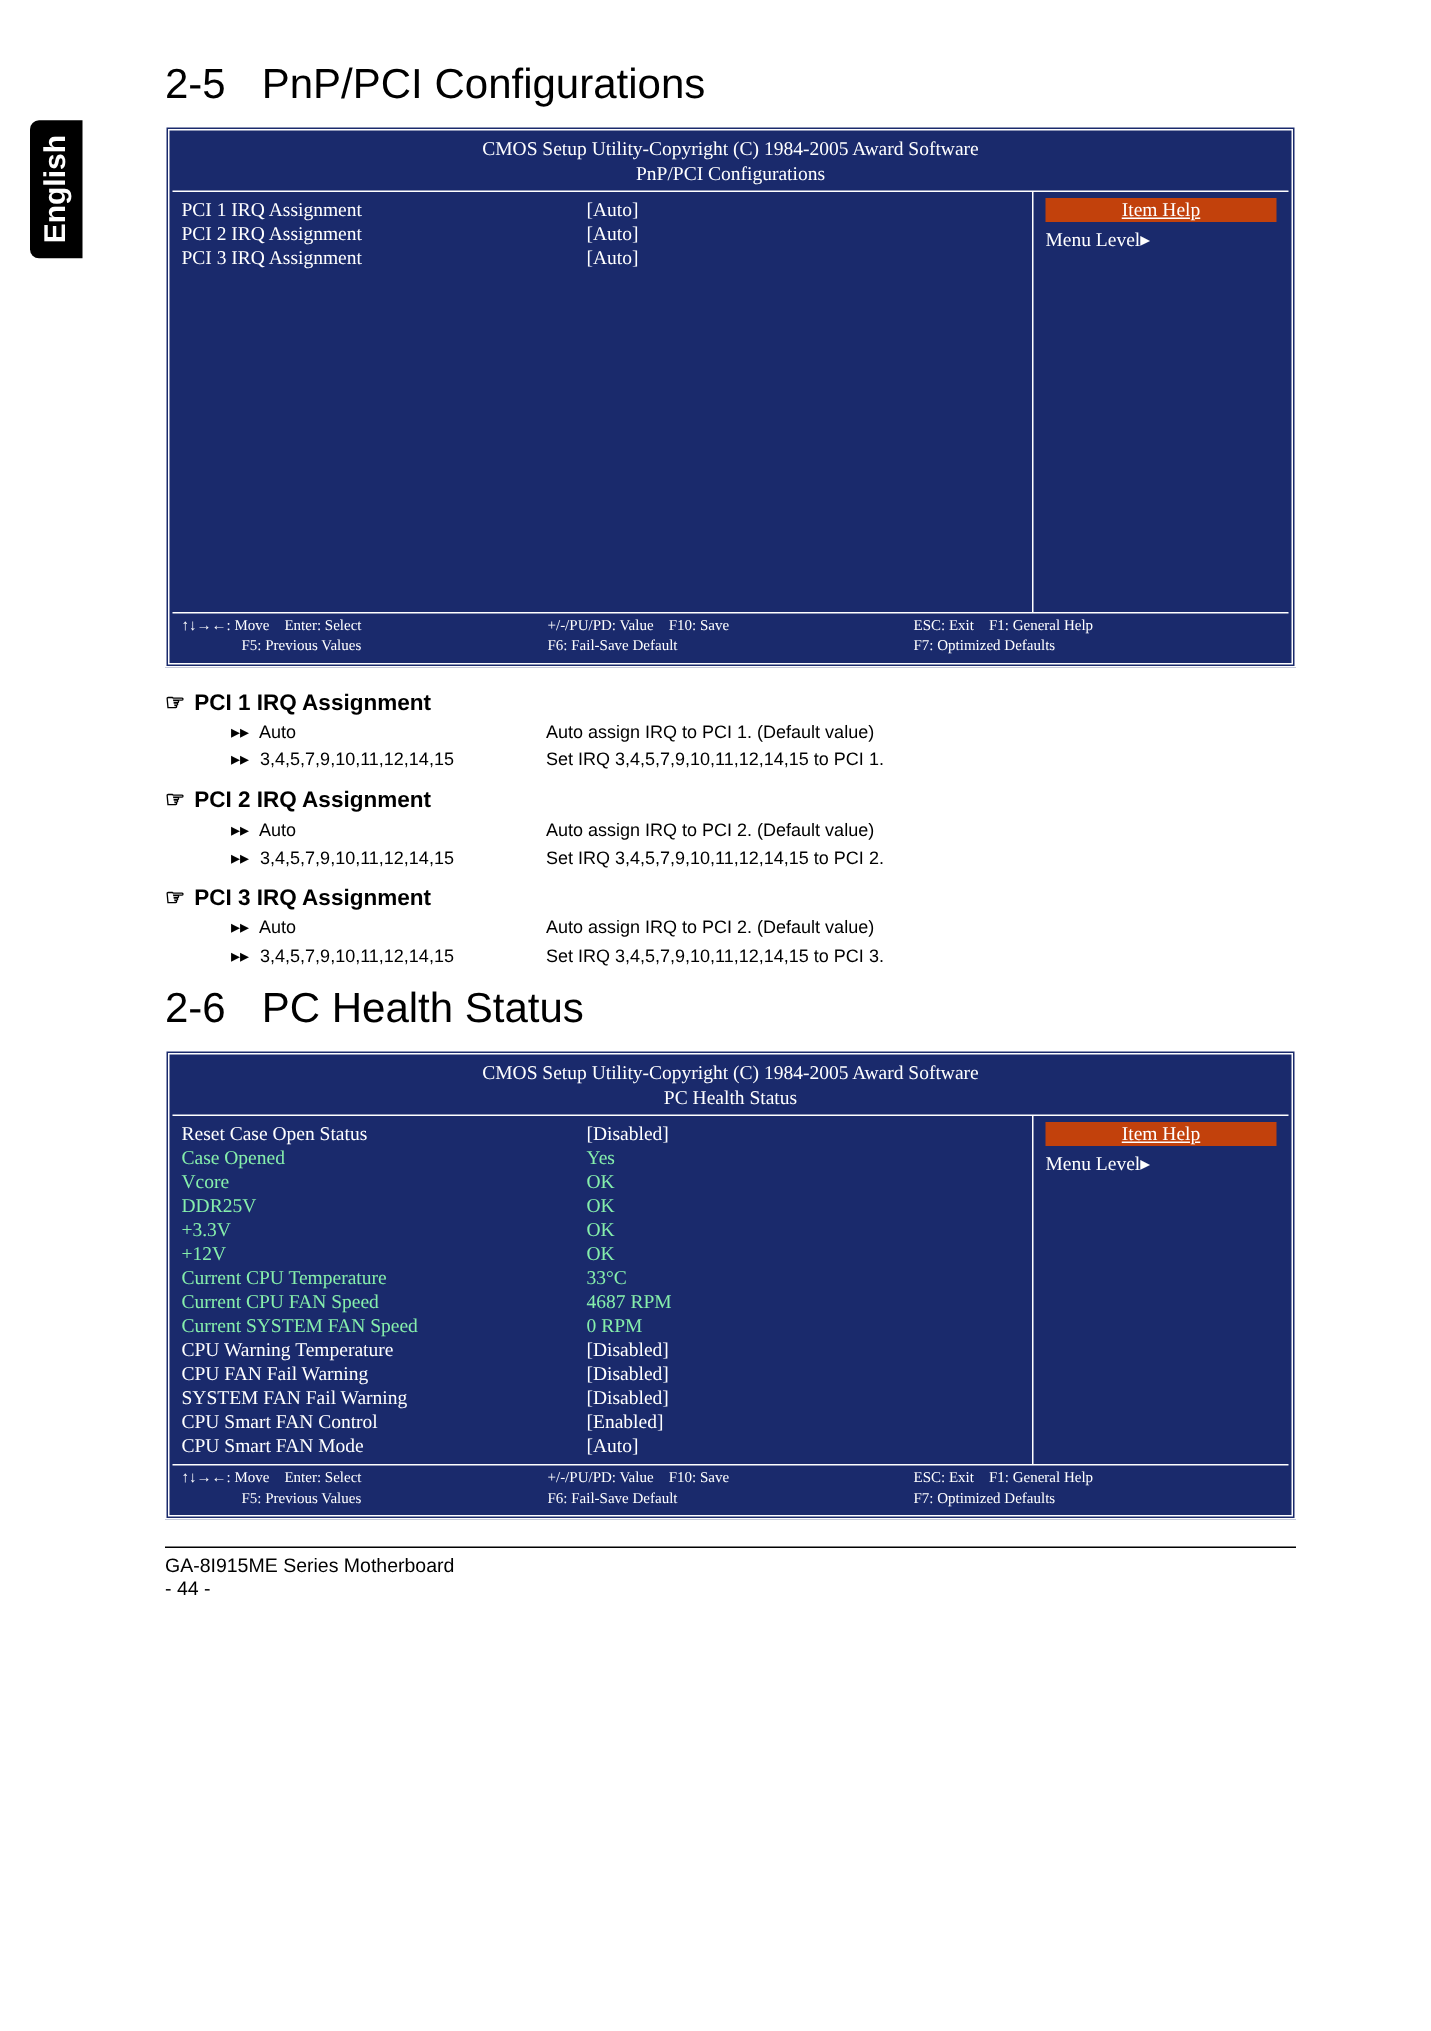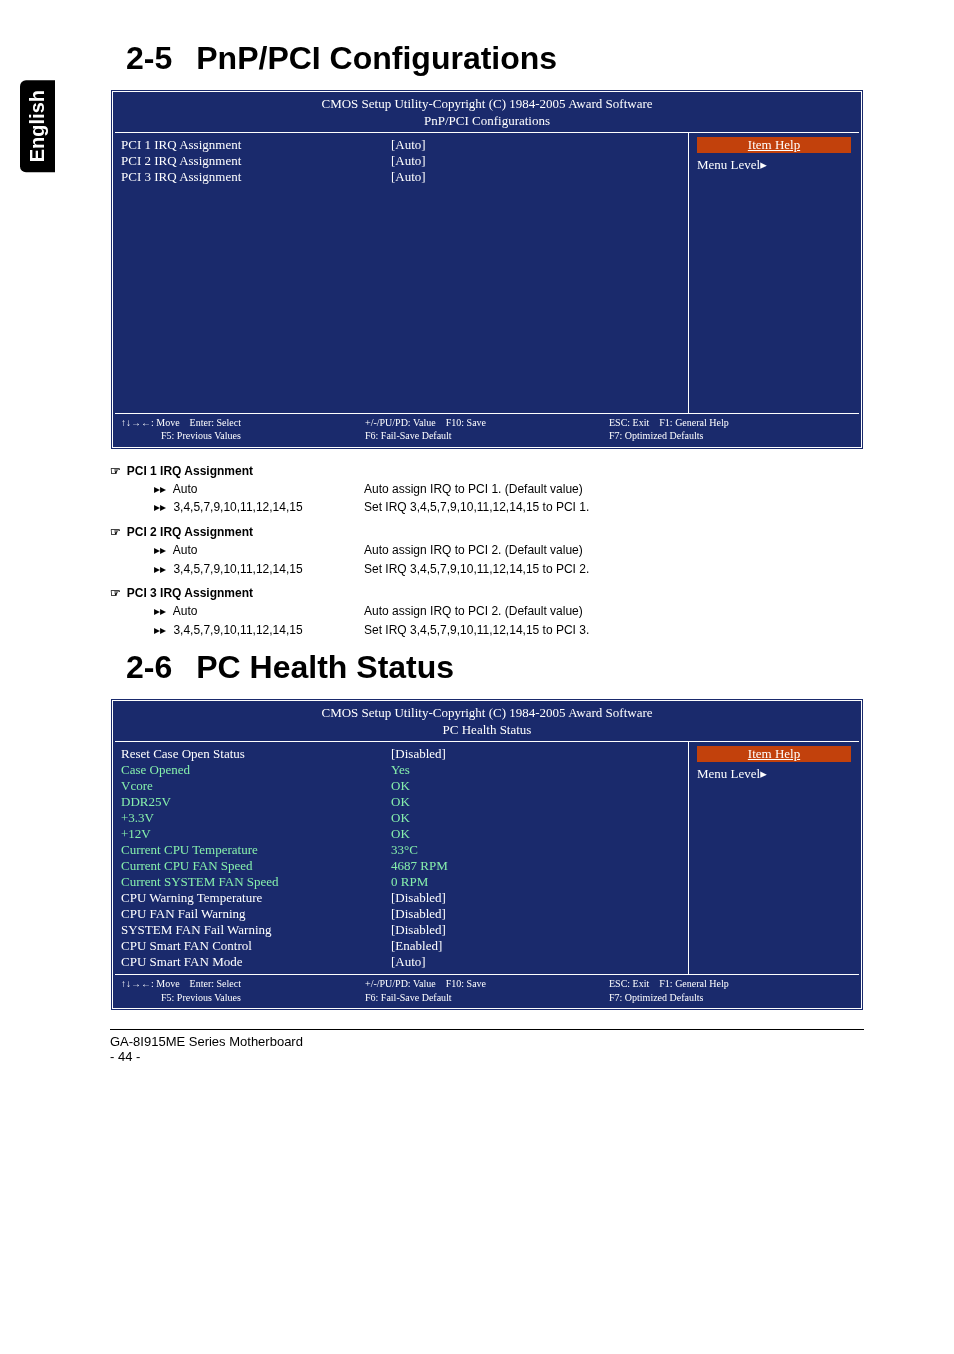--- a/index.html
+++ b/index.html
@@ -22,24 +22,23 @@
     padding: 10px 6px;
     writing-mode: vertical-rl;
     transform: rotate(180deg);
     border-radius: 0 6px 6px 0;
   }
   .content {
     margin-left: 110px;
     margin-right: 90px;
   }
   h1.section-title {
-    font-size: 32px;
-    font-weight: bold;
+    font-size: 28px;
+    font-weight: normal;
     margin-bottom: 12px;
-    margin-left: 16px;
   }
   .sec-num { margin-right: 24px; }
   .bios-box {
     border: 3px double #fff;
     background: #1a2a6c;
     color: #fff;
     font-family: "Times New Roman", Times, serif;
     font-size: 13px;
     padding: 2px;
     margin-bottom: 14px;
@@ -81,21 +80,21 @@
     font-size: 10px;
     gap: 0;
   }
   .bios-foot .col { flex: 1; line-height: 1.35; white-space: nowrap; }
   .bios-body.tall .bios-left { min-height: 280px; }
   .bios-body.med .bios-left { min-height: 210px; }
 
   .option-block { margin: 8px 0 8px 0; }
   .opt-head {
     font-weight: bold;
-    font-size: 12px;
+    font-size: 15px;
     margin-bottom: 2px;
   }
   .hand { font-family: "Segoe UI Symbol", sans-serif; margin-right: 6px; }
   .opt-row {
     display: flex;
     font-size: 12px;
     line-height: 1.55;
     margin-left: 44px;
   }
   .opt-key { flex: 0 0 210px; }

